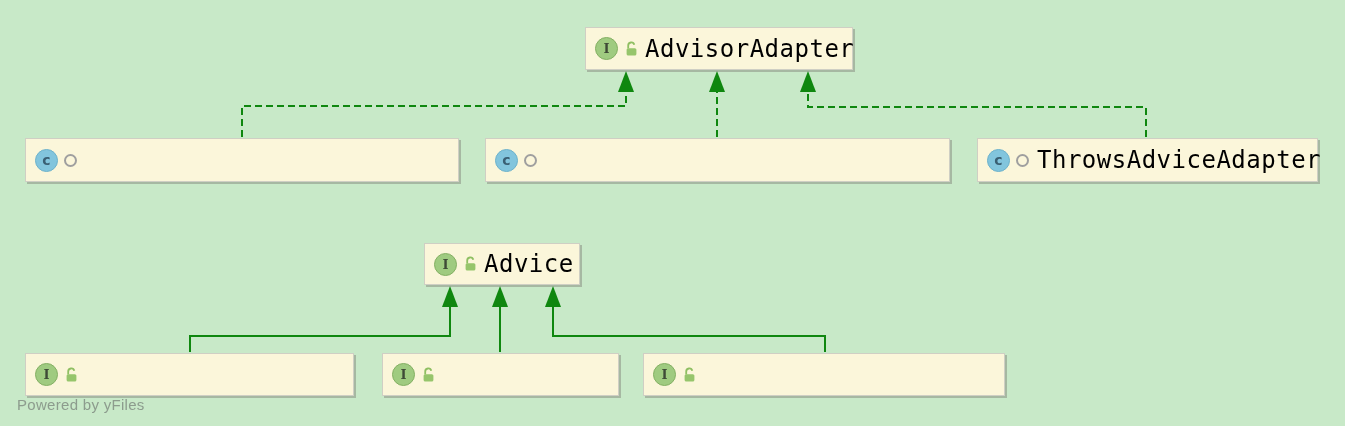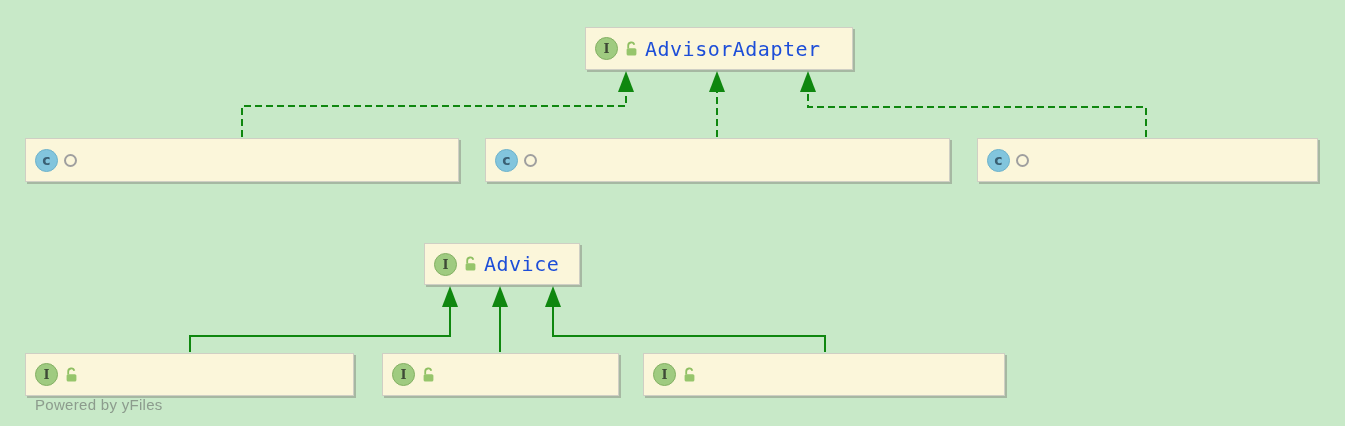--- a/index.html
+++ b/index.html
@@ -18,22 +18,22 @@
     align-items: center;
     box-sizing: border-box;
     padding-left: 9px;
     gap: 6px;
     background: #fbf6da;
     border: 1px solid #cfcfc4;
     box-shadow: 2px 2px 0 rgba(125,125,115,0.45);
     cursor: pointer;
   }
   .node .label {
-    font-size: 20px;
-    color: #1d4ed8;
+    font-size: 24px;
+    color: #000000;
     white-space: nowrap;
     letter-spacing: 0.5px;
   }
   .icon-circle {
     display: inline-flex;
     align-items: center;
     justify-content: center;
     width: 21px; height: 21px;
     border-radius: 50%;
     flex: 0 0 auto;
@@ -59,21 +59,21 @@
     display:inline-block;
     width: 9px; height: 9px;
     border: 2px solid #9f9f9f;
     border-radius: 50%;
     background: transparent;
     flex: 0 0 auto;
     margin-right: 2px;
   }
   .watermark {
     position: absolute;
-    left: 35px; top: 396px;
+    left: 17px; top: 396px;
     font-family: "Liberation Sans", sans-serif;
     font-size: 15px;
     color: rgba(125,136,126,0.8);
     letter-spacing: 0.3px;
   }
 </style>
 </head>
 <body>
 
 <div class="canvas">
@@ -116,20 +116,21 @@
   </div>
 
   <div class="node" style="left:485px;top:138px;width:465px;height:44px">
     <span class="icon-circle cls">c</span>
     <span class="ring"></span>
   </div>
 
   <div class="node" style="left:977px;top:138px;width:341px;height:44px">
     <span class="icon-circle cls">c</span>
     <span class="ring"></span>
+    <span class="label">ThrowsAdviceAdapter</span>
   </div>
 
   <div class="node" style="left:424px;top:243px;width:156px;height:42px">
     <span class="icon-circle iface">I</span>
     <span class="lock">
       <svg width="15" height="16" viewBox="0 0 15 16">
           <path d="M4.2,7.4 V4.7 a3.1,3.1 0 0 1 6.1,-0.9" fill="none" stroke="#8fbf62" stroke-width="1.8"></path>
           <rect x="2.6" y="7.2" width="9.8" height="7.3" rx="1.6" fill="#96c56b"></rect>
         </svg>
     </span>

